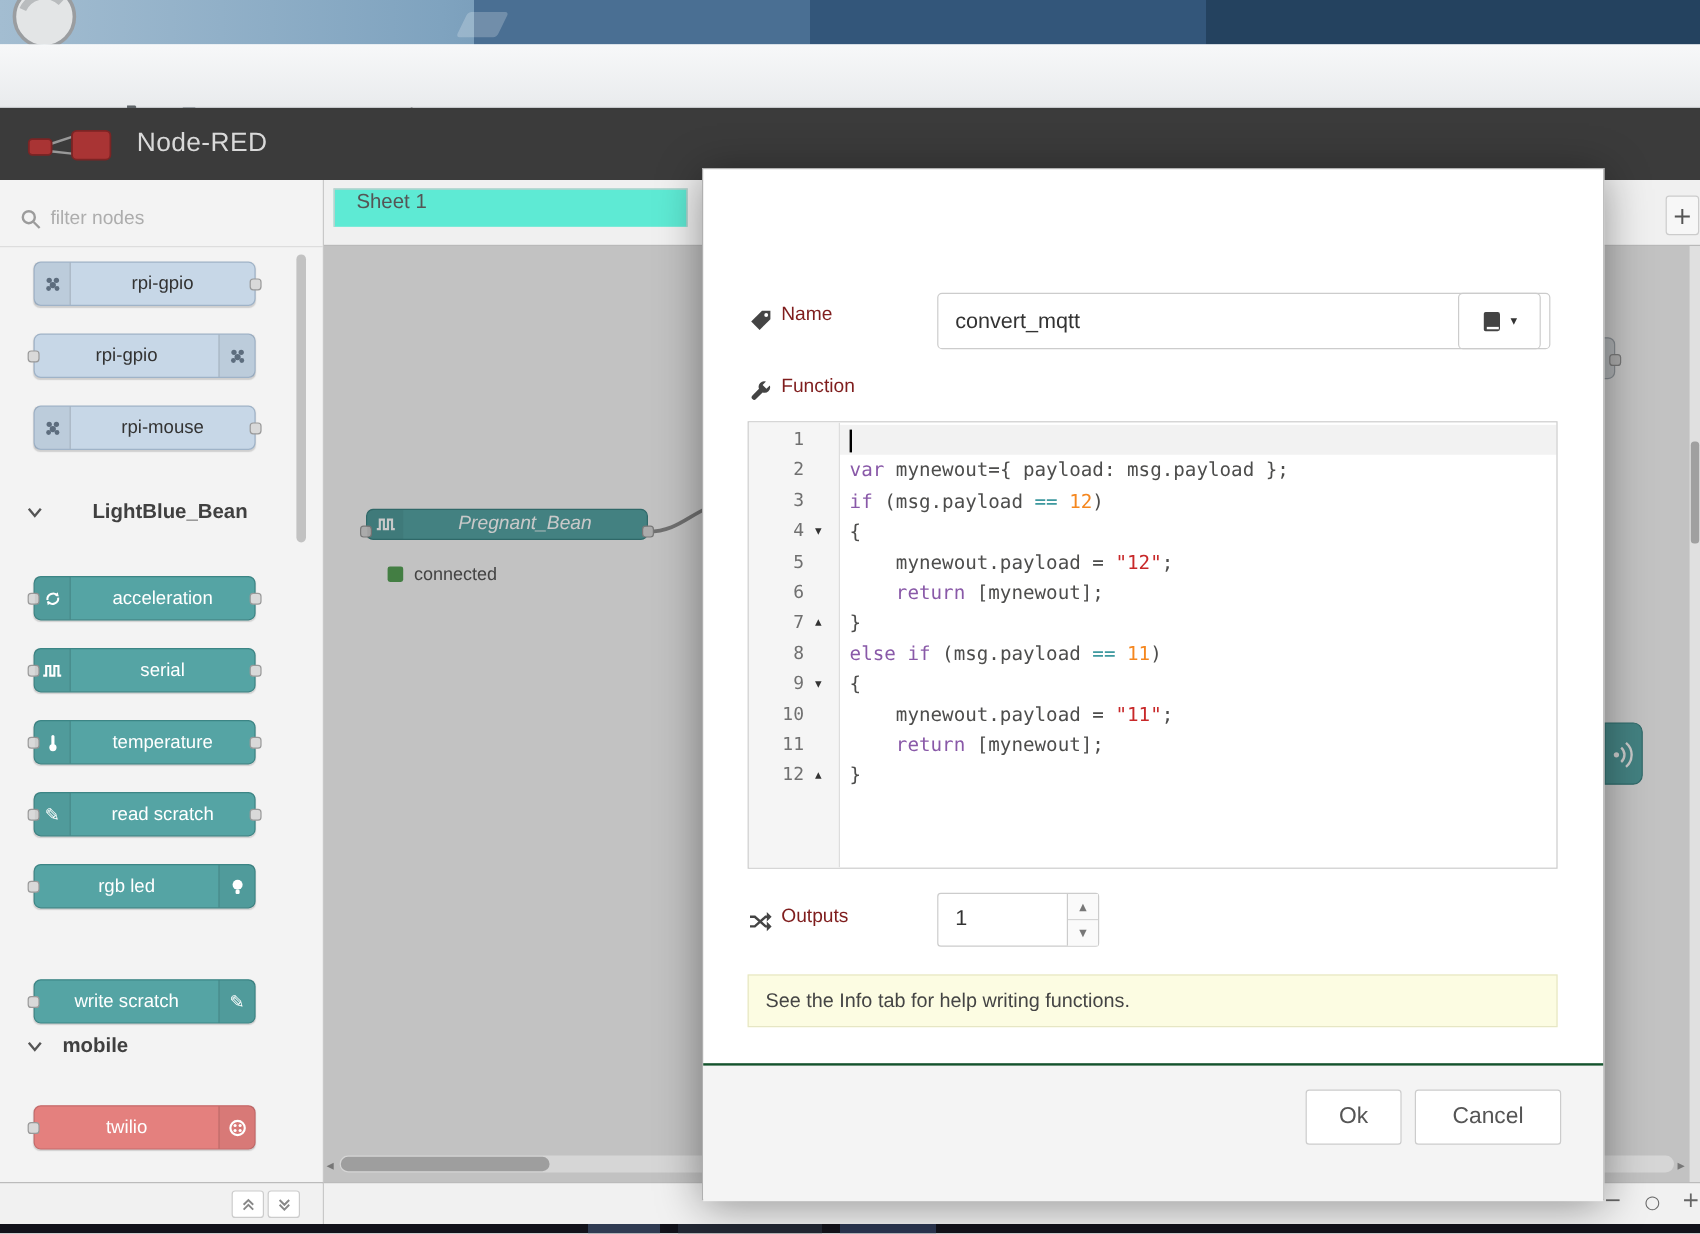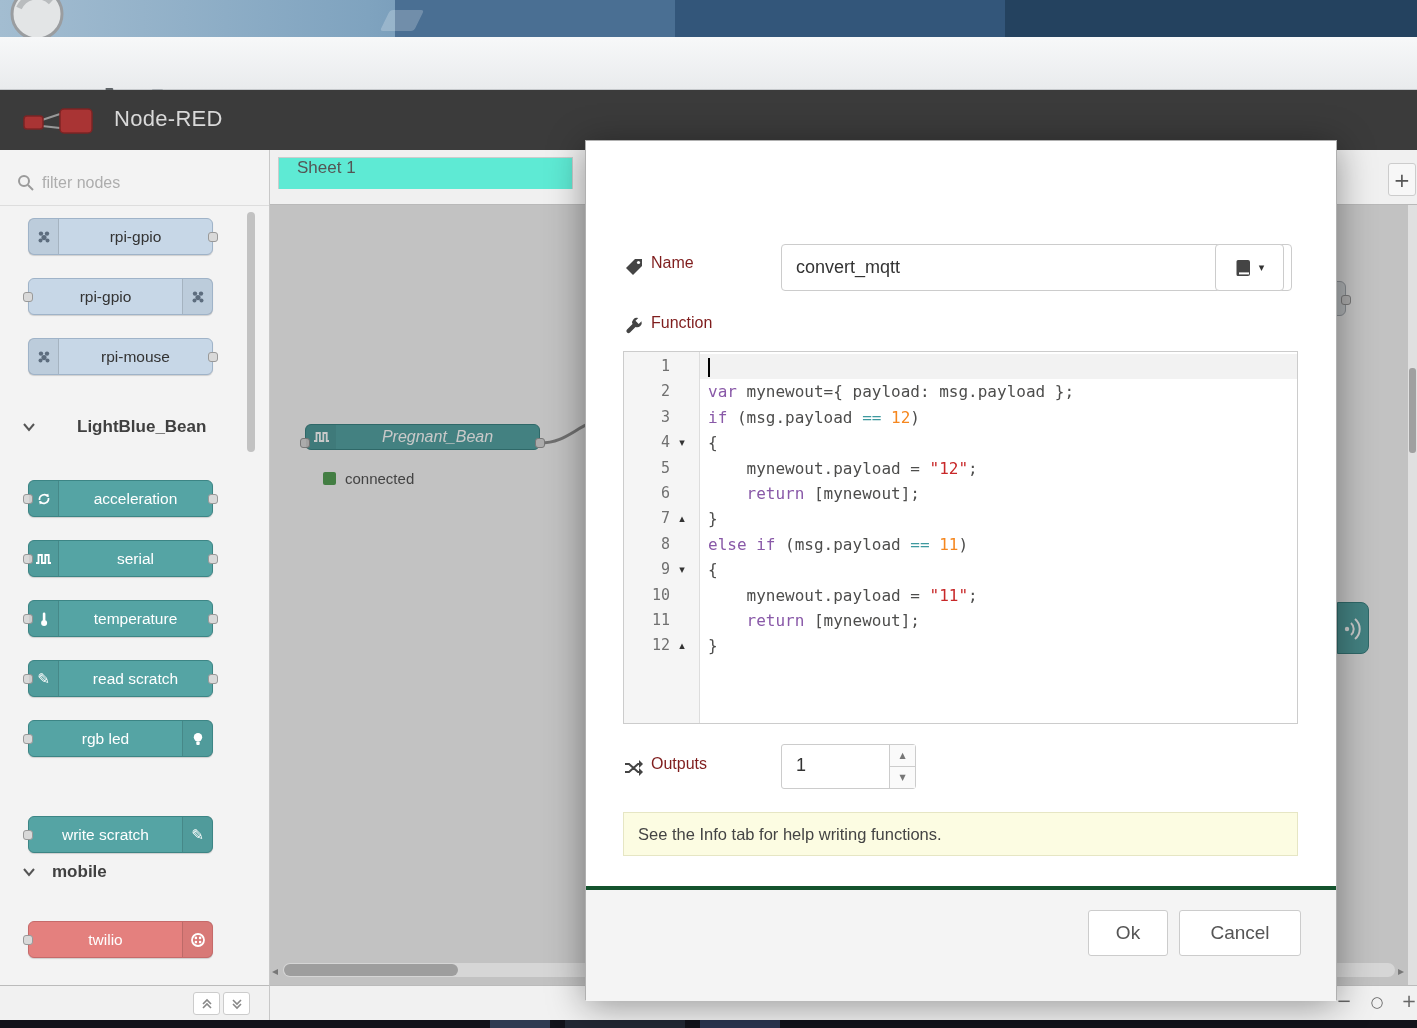--- a/index.html
+++ b/index.html
@@ -116,21 +116,21 @@
   #spinner { position:absolute; left:195px; top:603px; width:135px; height:45px; border:1px solid #ccc; border-radius:3px; background:#fff; }
   #spinner .val { position:absolute; left:14px; top:10px; font-size:18px; color:#333; }
   #spinner .arrows { position:absolute; right:0; top:0; width:26px; height:100%; border-left:1px solid #ccc; }
   #spinner .arrows div { height:50%; display:flex; align-items:center; justify-content:center; font-size:8px; color:#777; background:#fafafa; }
   #spinner .arrows div:first-child { border-bottom:1px solid #ccc; }
 
   #info-box { position:absolute; left:37px; top:671px; width:675px; height:44px; background:var(--info-box-bg,#fcfce2);
     border:1px solid #e6e6c4; display:flex; align-items:center; }
   #info-box span { margin-left:14px; font-size:16.5px; color:#444; }
 
-  #dialog-footer { position:absolute; left:0; top:745px; width:100%; height:115px; background:#f4f4f4; border-top:4px solid #14532d; }
+  #dialog-footer { position:absolute; left:0; top:745px; width:100%; height:115px; background:#f4f4f4; border-top:2px solid #14532d; }
   .dlg-btn { position:absolute; top:20px; height:46px; background:#fff; border:1px solid #ccc; border-radius:3px;
     font-size:19px; color:#555; display:flex; align-items:center; justify-content:center; }
   #ok-btn { left:502px; width:80px; }
   #cancel-btn { left:593px; width:122px; }
 </style>
 </head>
 <body>
 
 <div id="root">
 

